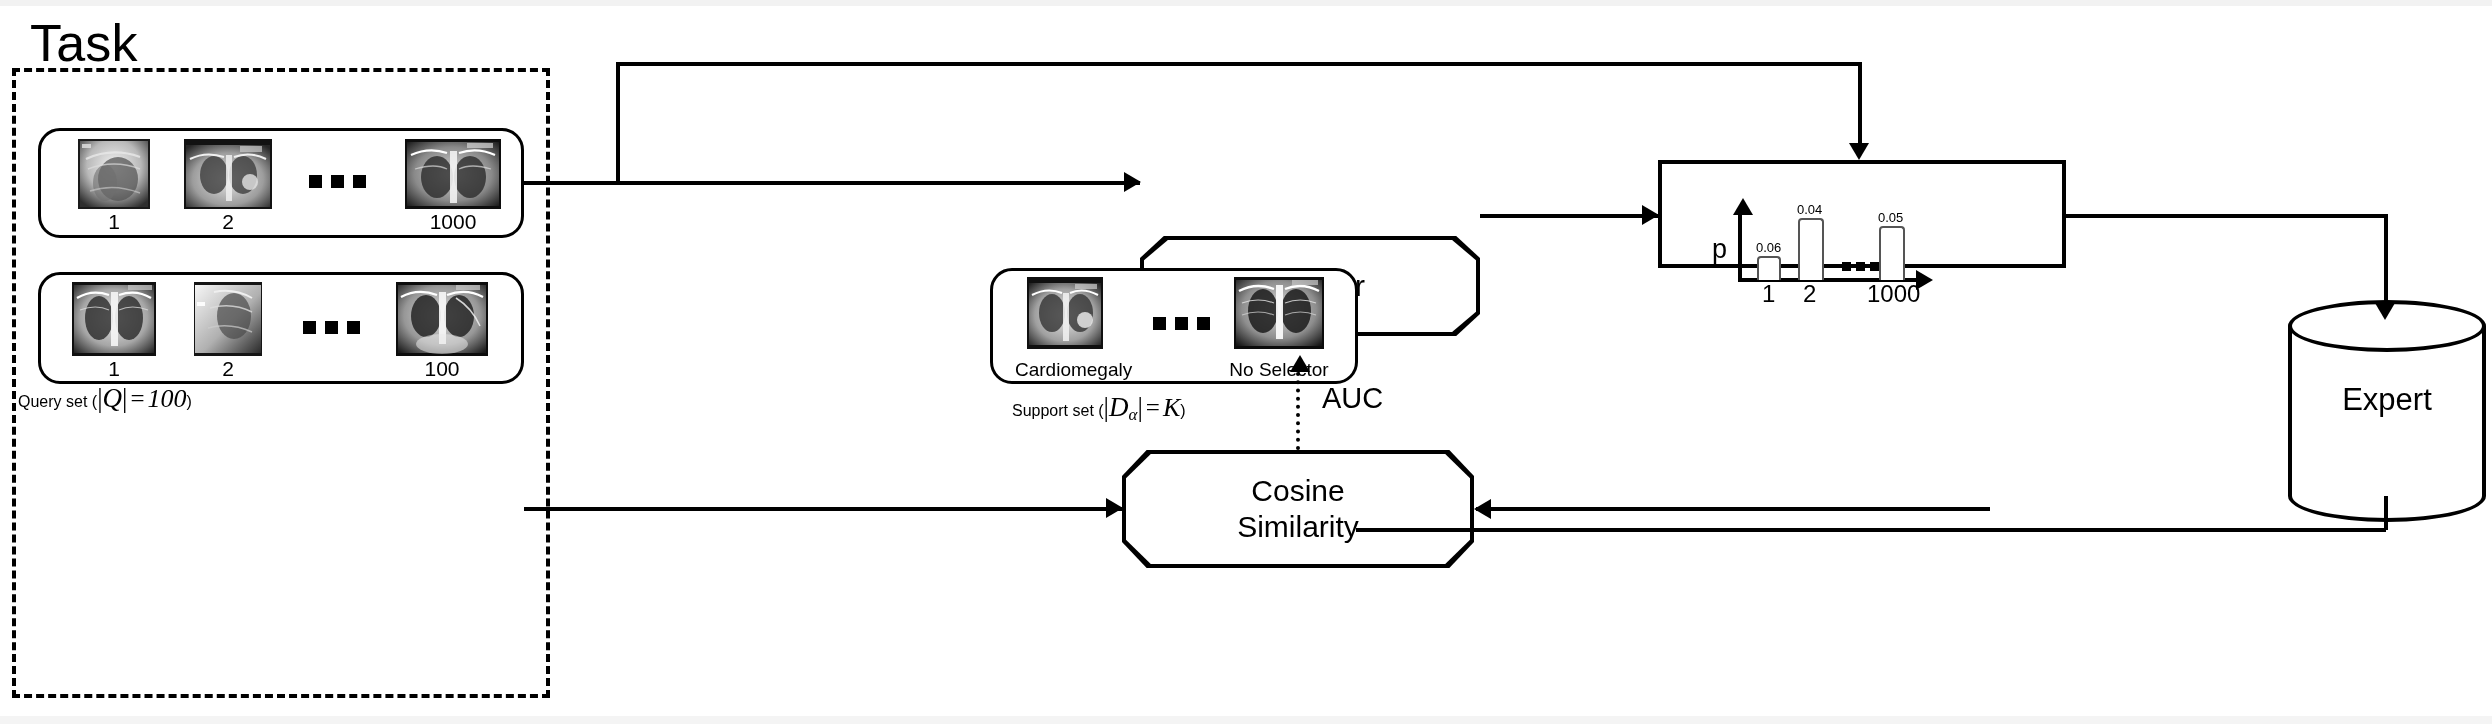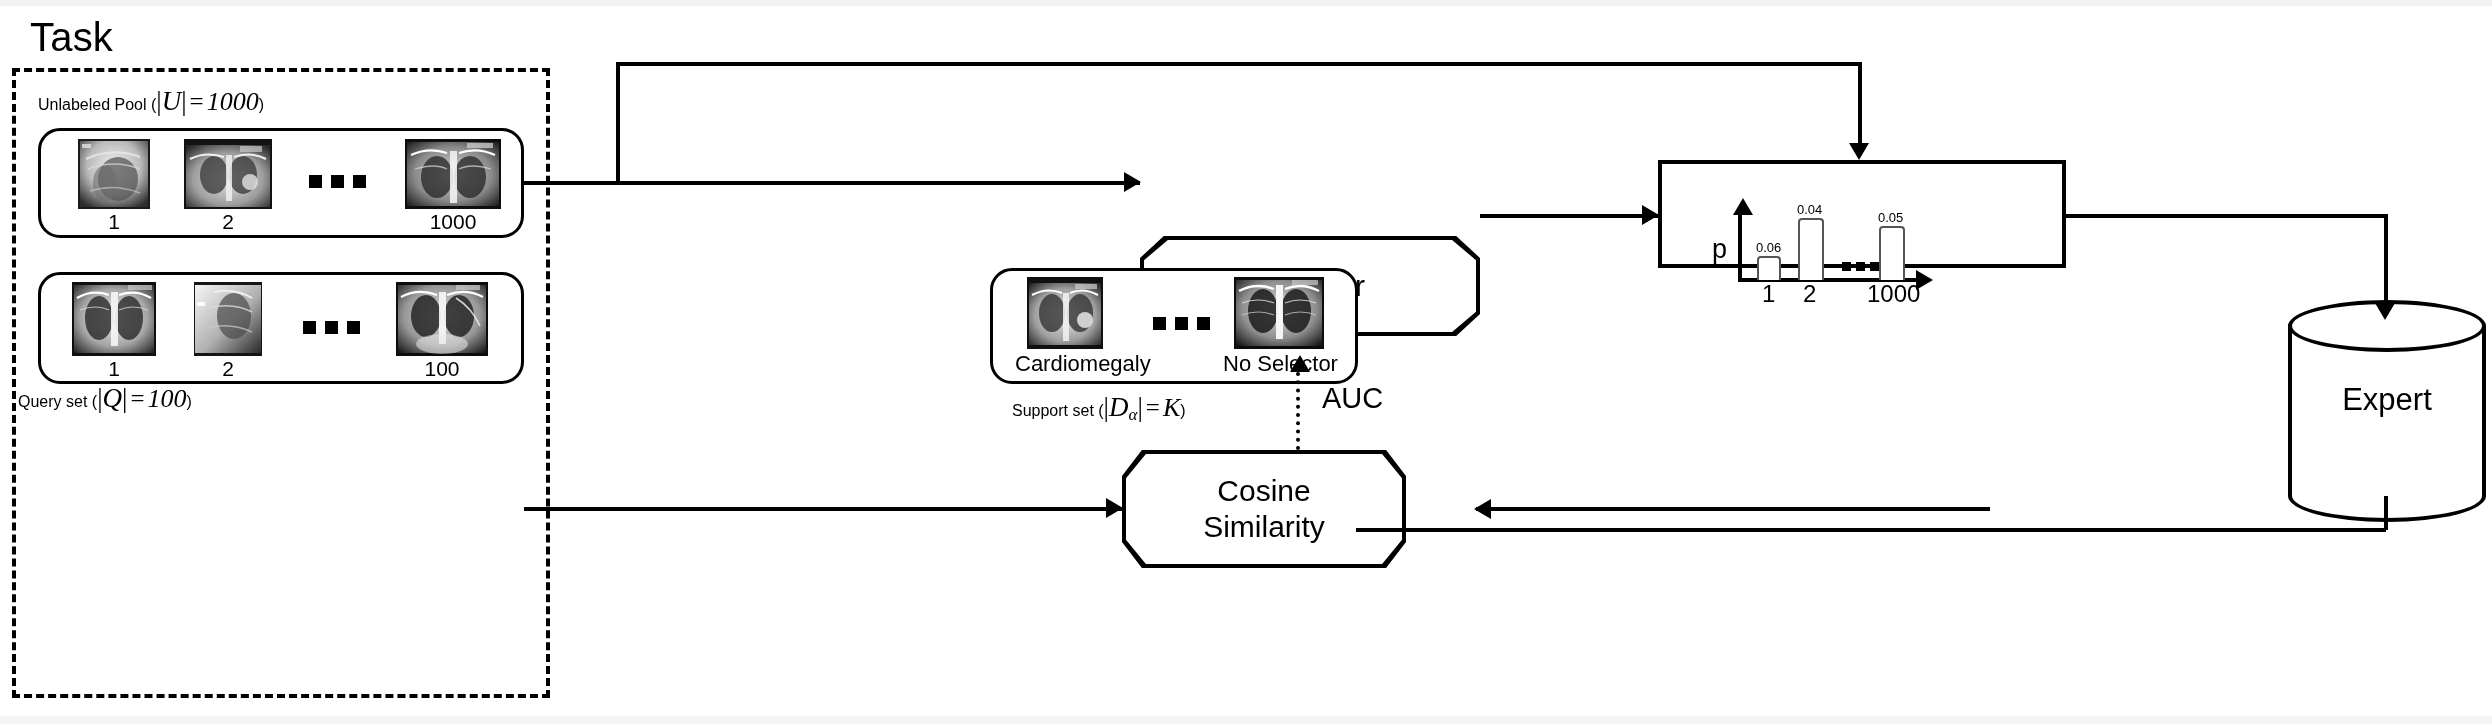--- a/index.html
+++ b/index.html
@@ -17,21 +17,21 @@
   #canvas { position: absolute; inset: 0; }
   .abs { position: absolute; }
 
   
   .hairline-top { left:0; top:0; width:2492px; height:6px; background:#f2f2f2; }
   .hairline-bot { left:0; top:716px; width:2492px; height:8px; background:#f4f4f4; }
 
   
   .task-label {
     left: 30px; top: 16px;
-    font-size: 40px; line-height: 1.05;
+    font-size: 52px; line-height: 1.05;
     letter-spacing: .2px;
   }
   .task-box {
     left: 12px; top: 68px;
     width: 538px; height: 630px;
     border: 4px dashed #000;
     background: transparent;
   }
 
   
@@ -65,21 +65,21 @@
   }
   .thumb {
     display: block;
     margin: 0 auto;
     background: #151515;
     position: relative;
     overflow: hidden;
   }
   .thumb .xr { position: absolute; inset: 0; }
   .thumb-num { font-size: 21px; line-height: 1; margin-top: 2px; }
-  .thumb-tag { font-size: 22px; line-height: 1; margin-top: 4px; white-space: nowrap; }
+  .thumb-tag { font-size: 19px; line-height: 1; margin-top: 11px; white-space: nowrap; }
 
   .ellipsis {
     position: absolute;
     display: flex; gap: 9px;
     align-items: center;
   }
   .ellipsis i { display:block; width:13px; height:13px; background:#000; }
   .ellipsis.small i { width: 9px; height: 9px; }
   .oct-wrap {
     background: #000;
@@ -88,21 +88,21 @@
   }
   .oct-inner {
     width: 100%; height: 100%;
     background: #fff;
     clip-path: polygon(7.2% 0, 92.8% 0, 100% 22%, 100% 78%, 92.8% 100%, 7.2% 100%, 0 78%, 0 22%);
     display: flex; align-items: center; justify-content: center;
     text-align: center;
     font-size: 30px; line-height: 1.2;
   }
   .selector-node { left: 1140px; top: 236px; width: 340px; height: 100px; }
-  .cosine-node   { left: 1122px; top: 450px; width: 284px; height: 118px; }
+  .cosine-node   { left: 1122px; top: 450px; width: 352px; height: 118px; }
 
   
   .sampling-box {
     left: 1658px; top: 160px; width: 408px; height: 106px;
     border: 4px solid #000; background: #fff;
   }
   .sampling-title {
     left: 1658px; top: 170px; width: 408px;
     text-align: center; font-size: 29px;
   }
@@ -182,23 +182,20 @@
 <body>
 
 <div id="canvas">
 
   <div class="abs hairline-top"></div>
   <div class="abs hairline-bot"></div>
 
   <div class="abs task-label">Task</div>
   <div class="abs task-box"></div>
 
-  <div class="abs pool-caption">
-    <span>Unlabeled Pool (</span><span class="bar">|</span><span class="mathcal">U</span><span class="bar">|</span><span class="eqsign">=</span><span class="mathit">1000</span><span>)</span>
-  </div>
 
   <div class="abs set-box pool-box">
     <div class="strip">
 
       <div class="thumb-cell" style="left:34px; top:8px; width:78px;">
         <div class="thumb" style="width:72px;height:70px;">
           <svg class="xr" viewBox="0 0 72 70" preserveAspectRatio="none">
             <defs>
               <radialGradient id="p1a" cx="50%" cy="38%" r="72%">
                 <stop offset="0%" stop-color="#f2f2f2"></stop>

